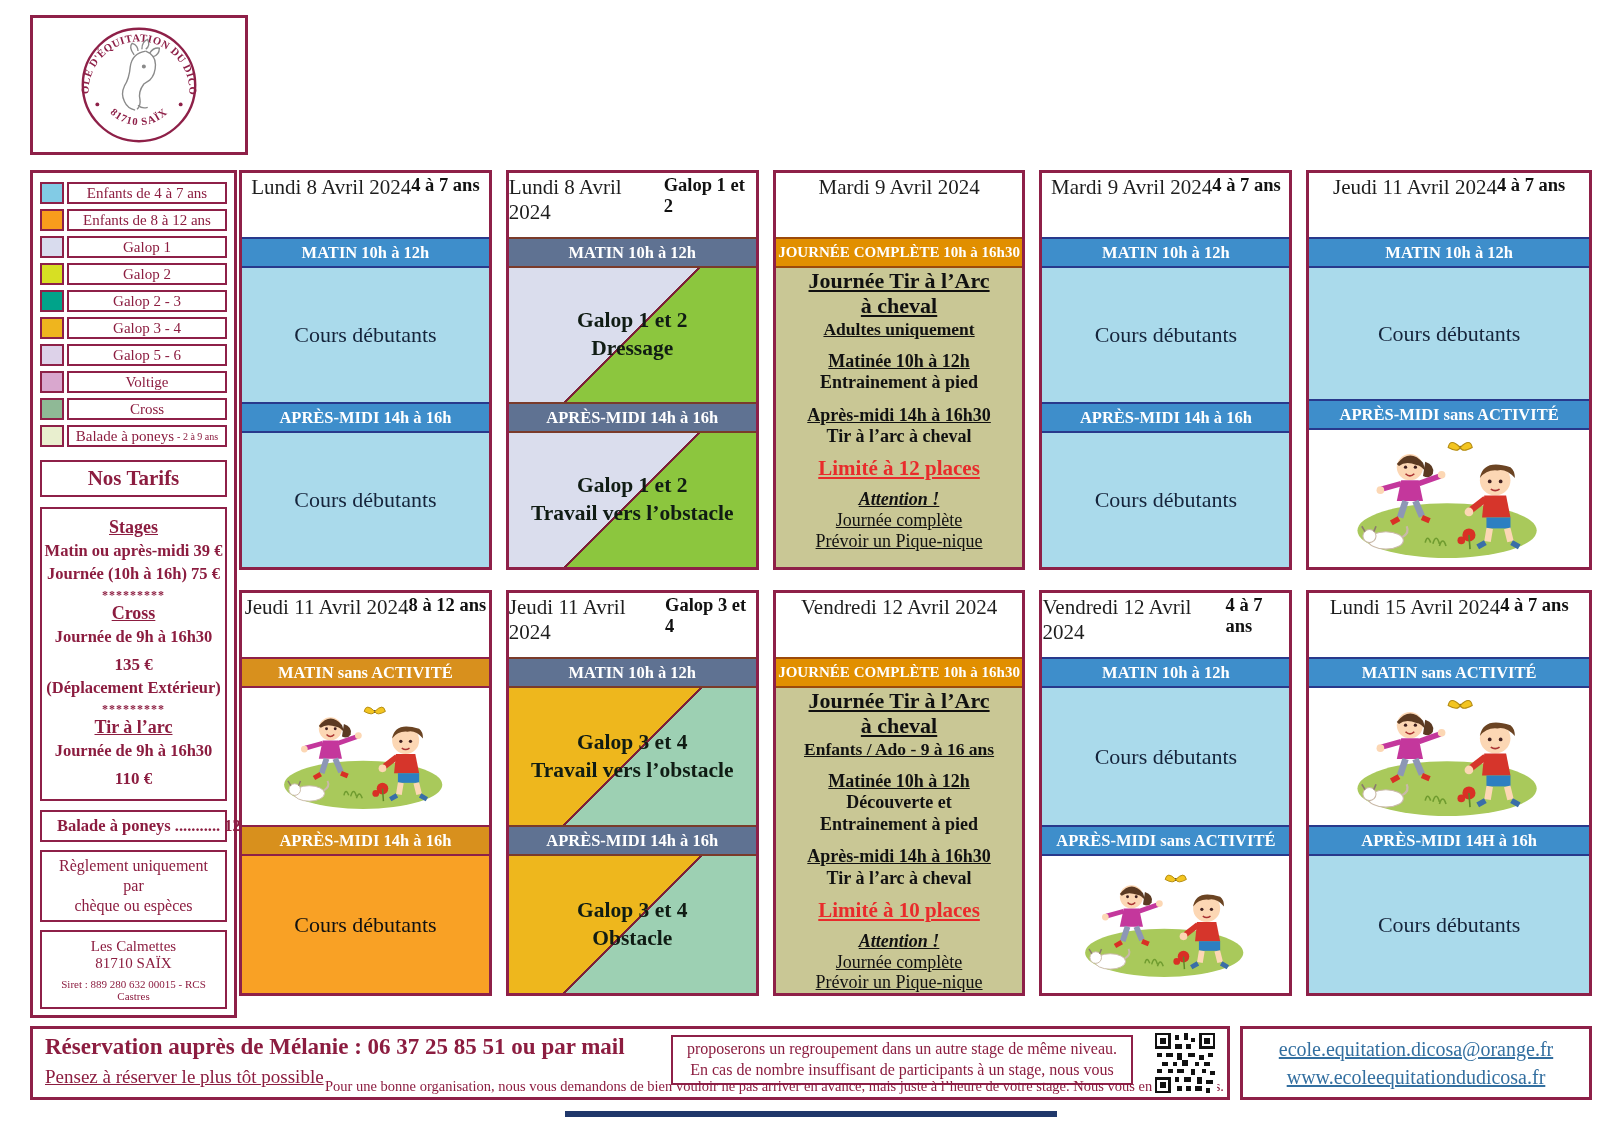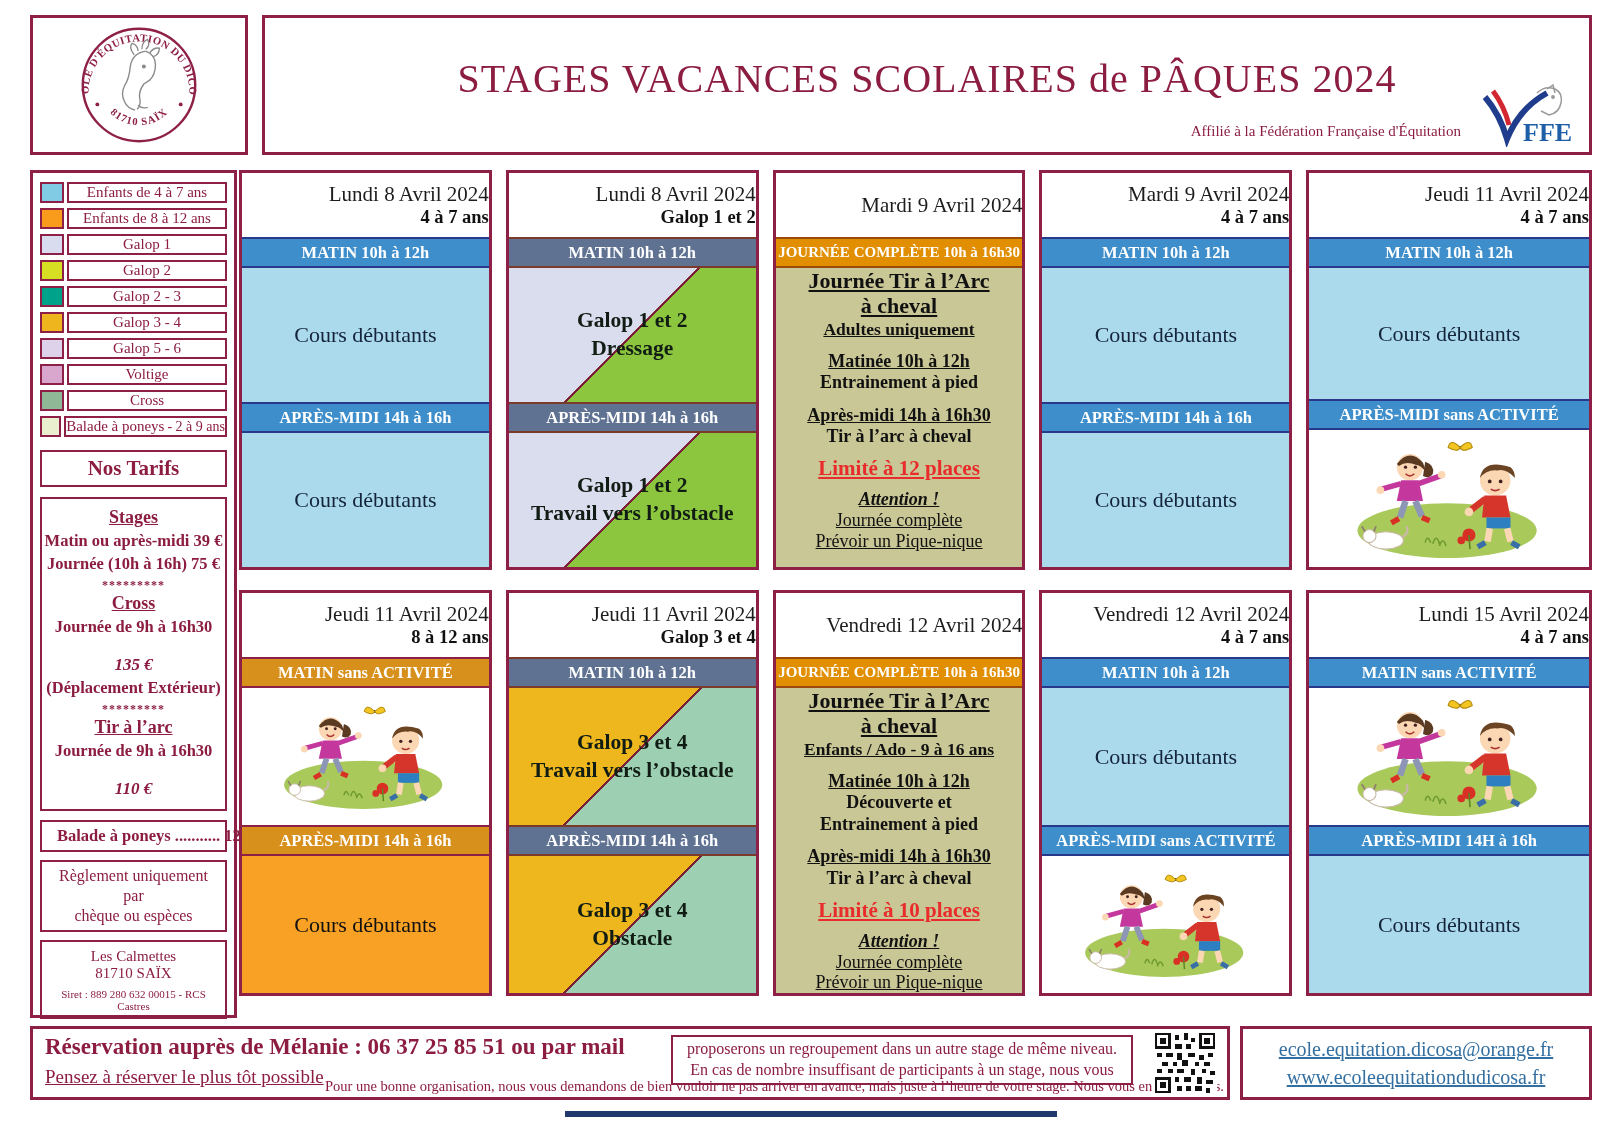--- a/index.html
+++ b/index.html
@@ -32,36 +32,36 @@
   .sidebar {
     width:207px; border:3px solid #8e2048; background:#fff;
     padding:9px 7px 6px 7px; display:flex; flex-direction:column;
   }
   .legend-row { display:flex; height:27px; margin-bottom:5px; }
   .legend-swatch { width:24px; border:2px solid #8e2048; margin-right:3px; }
   .legend-label {
     flex:1; border:2px solid #8e2048; display:flex; align-items:center; justify-content:center;
     color:#8c1d40; font-size:15px; white-space:nowrap;
   }
-  .legend-label .small { font-size:14px; margin-left:3px; }
+  .legend-label .small { font-size:10px; margin-left:3px; }
   .sw0{background:#82cbe5}.sw1{background:#f99c1c}.sw2{background:#d9dcee}.sw3{background:#d7df23}
   .sw4{background:#00a38a}.sw5{background:#efb51e}.sw6{background:#ddd2e9}.sw7{background:#d9a7ce}
   .sw8{background:#8fb996}.sw9{background:#e9efcf}
   .tarifs-title {
     border:2px solid #8e2048; margin:8px 0 10px 0; padding:4px 12px;
     text-align:center; color:#8c1d40; font-weight:bold; font-size:21px;
   }
   .tarifs-box {
     border:2px solid #8e2048; padding:8px 2px 10px 2px; text-align:center;
     color:#8c1d40; font-weight:bold;
   }
   .t-head { font-size:18px; text-decoration:underline; }
   .t-line { font-size:16.5px; margin-top:3px; }
   .t-stars { font-size:12px; letter-spacing:1px; margin-top:4px; }
-  .t-price { font-size:17px; margin-top:18px;font-style:italic; }
+  .t-price { font-size:17px; margin-top:8px; }
   .balade-box {
     border:2px solid #8e2048; margin-top:9px; padding:4px 15px; text-align:center;
     color:#8c1d40; font-weight:bold; font-size:16.5px; white-space:nowrap;
   }
   .reglement-box {
     border:2px solid #8e2048; margin-top:8px; padding:4px 14px; text-align:center;
     color:#8c1d40; font-size:16px; line-height:1.25;
   }
   .address-box {
     border:2px solid #8e2048; margin-top:8px; padding:6px 2px 5px 2px; text-align:center;
@@ -71,21 +71,21 @@
   .siret { font-size:11px; margin-top:6px; }
 
   
   .grid {
     flex:1; display:grid;
     grid-template-columns:1fr 1fr 1fr 1fr 1.13fr;
     grid-template-rows:400px 406px;
     gap:20px 14px;
   }
   .card { border:3px solid #8e2048; background:#fff; display:flex; flex-direction:column; }
-  .card-header { min-height:64px; display:flex; flex-direction:column; align-items:flex-end; justify-content:center; padding:2px 0; }
+  .card-header { min-height:64px; display:flex; flex-direction:row; align-items:flex-start; justify-content:center; padding:2px 0; }
   .card-date { font-size:21px; color:#1d1d1d; }
   .card-sub { font-size:18.5px; font-weight:bold; color:#111; }
   .band {
     height:31px; flex:0 0 31px; display:flex; align-items:center; justify-content:center;
     color:#fff; font-weight:bold; font-size:16.5px;
     border-top:2px solid; border-bottom:2px solid;
   }
   .band.blue   { background:#3e8ecb; border-color:#28398c; }
   .band.slate  { background:#5f7292; border-color:#7a3b2a; }
   .band.orangej{ background:#e18f00; border-color:#9c4a0a; font-size:15px; }
@@ -192,34 +192,20 @@
         </text>
         <circle cx="22" cy="85" r="2" fill="#8e2048"></circle>
           <circle cx="108" cy="85" r="2" fill="#8e2048"></circle>
         <g stroke="#8a8a8a" fill="none" stroke-width="1.4">
           <path d="M72,30 q-14,2 -16,16 q-1,12 -6,20 q-4,8 0,16 q3,7 11,9"></path>
           <path d="M72,30 q10,4 10,14 q0,10 -6,16 l-6,4 q-6,8 -4,16 q1,6 -3,10"></path>
           <path d="M60,34 q-6,-8 -2,-12 q6,2 6,8 M68,28 q0,-8 6,-10 q3,6 -2,10 M76,32 q4,-6 10,-5 q0,7 -7,9"></path>
           <circle cx="70" cy="46" r="1.4" fill="#8a8a8a"></circle>
           <path d="M64,86 q4,4 10,2"></path>
         </g>
-      </svg>
-    </div>
-    <div class="title-box">
-      <div class="main-title">STAGES VACANCES SCOLAIRES de PÂQUES 2024</div>
-      <div class="affiliation">Affilié à la Fédération Française d'Équitation</div>
-      <svg class="ffe-logo" viewBox="0 0 100 64">
-        <path d="M10,14 C22,28 28,42 32,56 C40,36 54,20 72,10" stroke="#1f3d8c" stroke-width="6" fill="none"></path>
-        <path d="M18,8 C27,20 31,30 34,42" stroke="#d22730" stroke-width="5" fill="none"></path>
-        <g stroke="#9a9a9a" fill="none" stroke-width="1.5">
-          <path d="M62,10 q8,-8 18,-4 q8,4 6,14 q-2,10 -12,12 l-8,-4"></path>
-          <path d="M72,6 l6,-4 l2,8"></path>
-          <circle cx="78" cy="14" r="1.2" fill="#9a9a9a"></circle>
-        </g>
-        <text x="48" y="58" font-size="26" font-weight="bold" fill="#1f5fa8" font-family="Liberation Serif, serif">FFE</text>
       </svg>
     </div>
   </div>
 
   <div class="content">
 
     <div class="sidebar">
       <div class="legend-row">
           <div class="legend-swatch sw0"></div>
           <div class="legend-label">Enfants de 4 à 7 ans</div>

